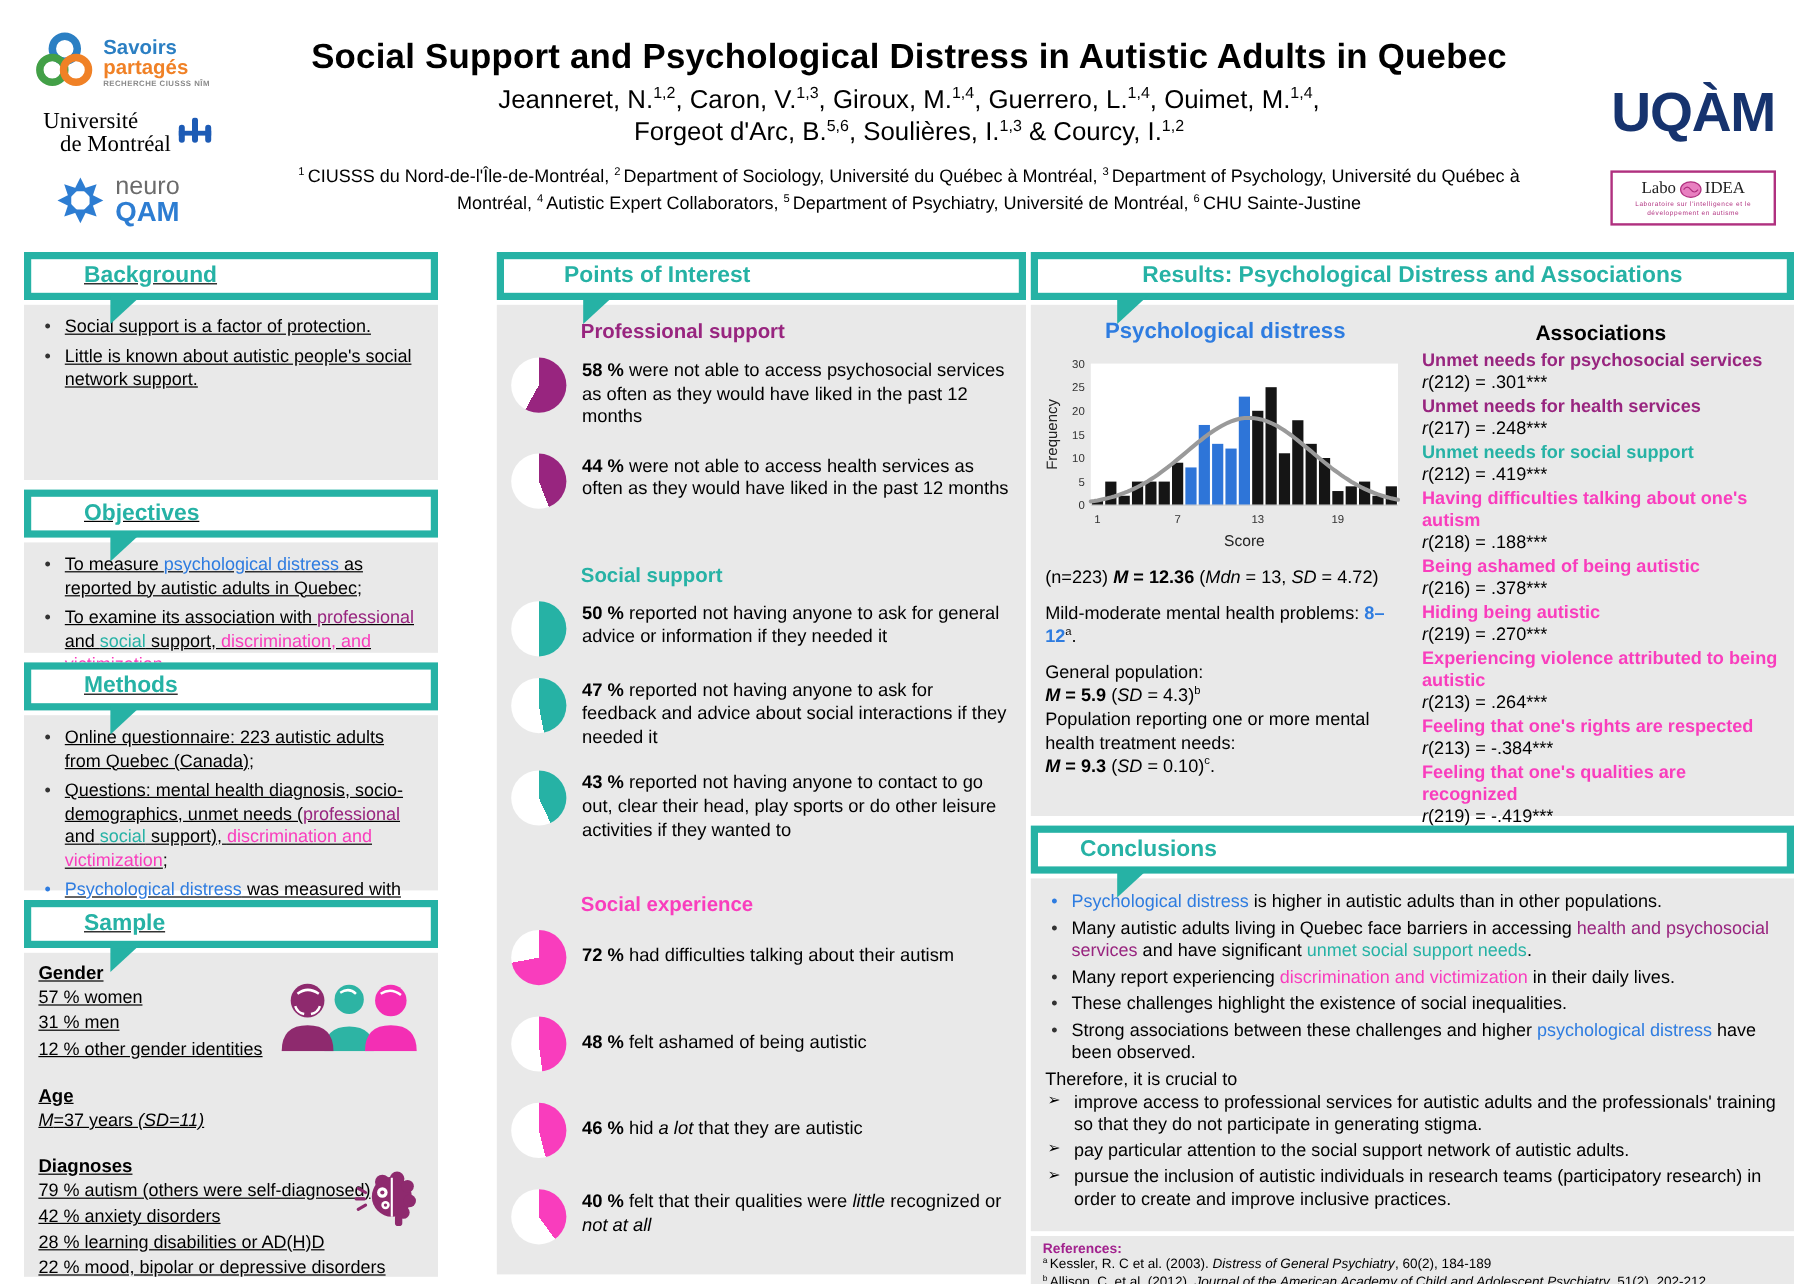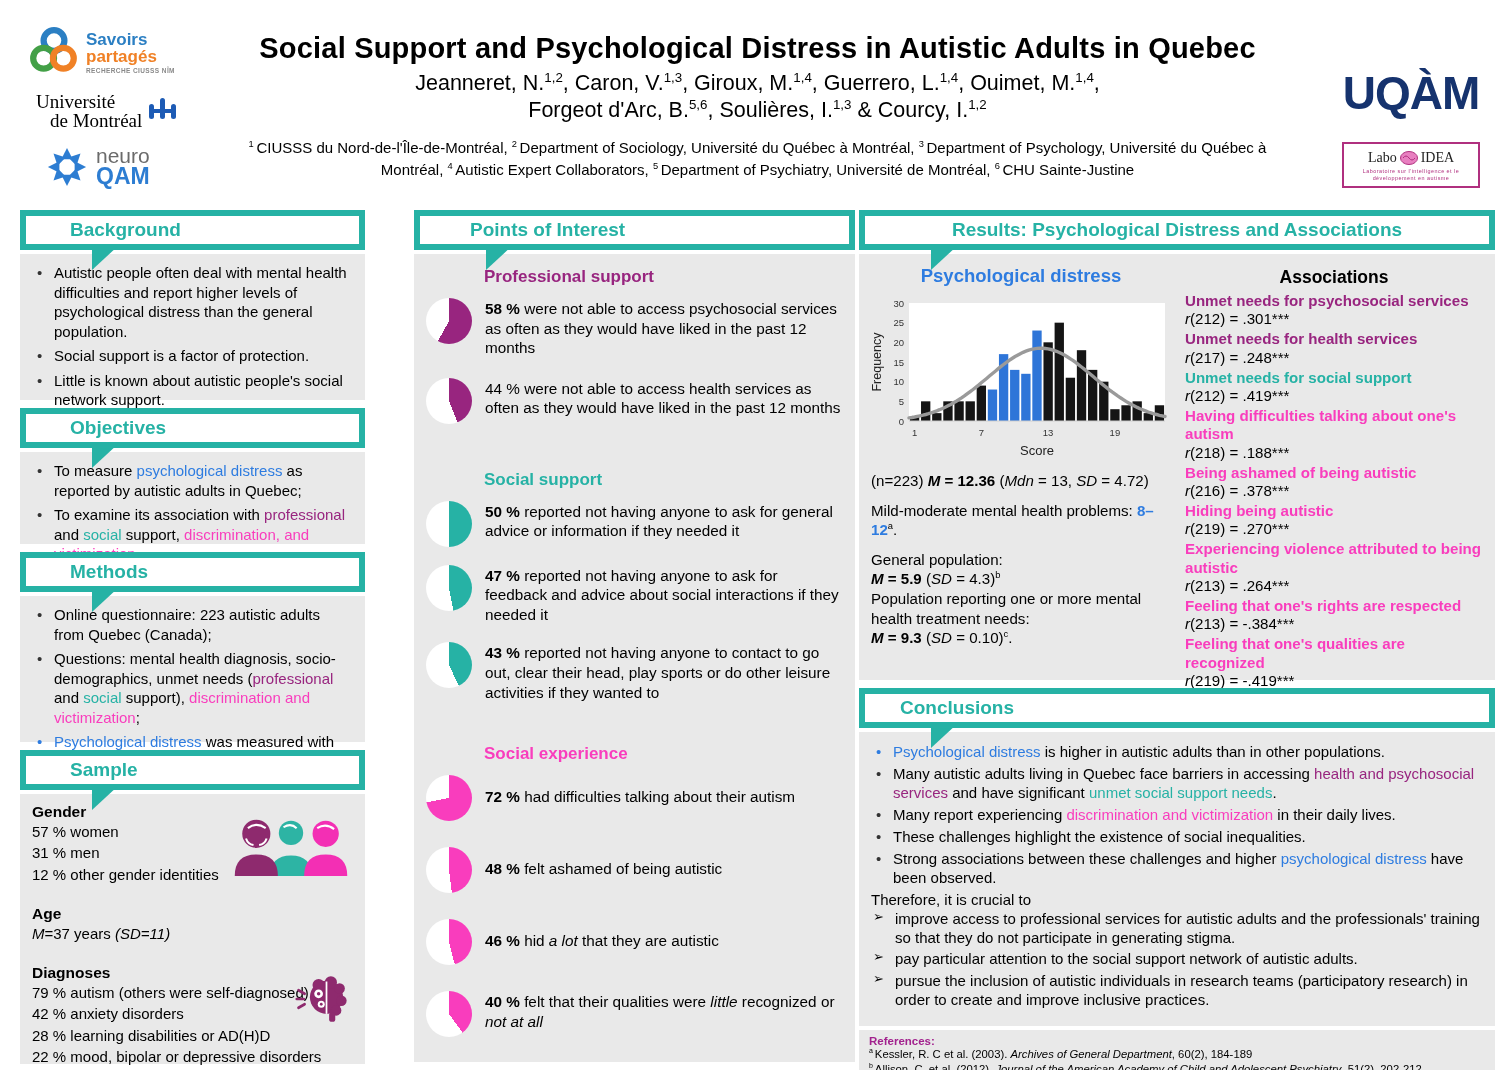--- a/index.html
+++ b/index.html
@@ -26,21 +26,21 @@
   .header-center h1{font-size:29px;font-weight:bold;letter-spacing:.2px;}
   .authors{font-size:21.5px;margin-top:6px;}
   .affil{font-size:15px;margin:14px auto 0;width:1060px;line-height:1.45;}
   .logo-right{position:absolute;right:20px;top:66px;width:160px;text-align:center;}
   .uqam{color:var(--navy);font-size:46px;font-weight:bold;letter-spacing:-1px;}
   .laboidea{margin:22px auto 0;width:138px;border:2px solid #b0307f;background:#fff;padding:6px 3px 5px;}
   .li-row{display:flex;align-items:center;justify-content:center;gap:2px;
           font-family:"Liberation Serif", serif;font-size:14px;color:#222;}
   .li-sub{color:#b0307f;font-size:5.4px;letter-spacing:.5px;margin-top:1.5px;}
   
-  .col-left{position:absolute;left:20px;top:210px;width:345px;}
+  .col-left{position:absolute;left:20px;top:210px;width:345px;text-decoration:underline;}
   .col-mid{position:absolute;left:414px;top:210px;width:441px;}
   .col-right{position:absolute;left:859px;top:210px;width:636px;}
   
   .sec-head{position:relative;z-index:3;background:#fff;border:6px solid var(--teal);
             height:40px;display:flex;align-items:center;padding-left:44px;}
   .sec-head .lbl{color:var(--teal);font-weight:bold;font-size:19px;}
   .sec-head::after{content:"";position:absolute;left:66px;bottom:-26px;width:0;height:0;
                    border-top:24px solid var(--teal);border-right:26px solid transparent;}
   .sec-head.center{justify-content:center;padding-left:0;}
   .panel{position:relative;z-index:1;background:var(--panel);margin-top:4px;padding:9px 12px;}
@@ -162,21 +162,20 @@
     <div class="li-sub">développement en autisme</div>
   </div>
 </div>
 
 <div class="col-left">
   <div class="sec">
     <div class="sec-head">
       <span class="lbl">Background</span>
     </div>
     <div class="panel p-bg">
-      <div class="bullet"><span>Autistic people often deal with mental health difficulties and report higher levels of psychological distress than the general population.</span></div>
       <div class="bullet"><span>Social support is a factor of protection.</span></div>
       <div class="bullet"><span>Little is known about autistic people's social network support.</span></div>
     </div>
   </div>
 
   <div class="sec">
     <div class="sec-head">
       <span class="lbl">Objectives</span>
     </div>
     <div class="panel p-obj">
@@ -265,21 +264,21 @@
   </div>
   <div class="panel p-mid">
 
     <div class="pt-heading c-purple">Professional support</div>
     <div class="pt-item">
       <span class="pie" style="background: conic-gradient(rgb(152, 37, 127) 0deg, rgb(152, 37, 127) 58%, rgb(255, 255, 255) 58%, rgb(255, 255, 255) 100%);"></span>
       <div class="pt-text"><span style="font-weight: bold;">58 % </span><span>were not able to access psychosocial services as often as they would have liked in the past 12 months</span></div>
     </div>
     <div class="pt-item" style="margin-top:20px">
       <span class="pie" style="background: conic-gradient(rgb(152, 37, 127) 0deg, rgb(152, 37, 127) 44%, rgb(255, 255, 255) 44%, rgb(255, 255, 255) 100%);"></span>
-      <div class="pt-text"><span style="font-weight: normal; margin-top: 40px;">44 % </span><span>were not able to access health services as often as they would have liked in the past 12 months</span></div>
+      <div class="pt-text"><span style="font-weight: bold; margin-top: 40px;">44 % </span><span>were not able to access health services as often as they would have liked in the past 12 months</span></div>
     </div>
 
     <div class="pt-heading c-teal gap" style="margin-top:46px">Social support</div>
     <div class="pt-item">
       <span class="pie" style="background: conic-gradient(rgb(38, 178, 165) 0deg, rgb(38, 178, 165) 50%, rgb(255, 255, 255) 50%, rgb(255, 255, 255) 100%);"></span>
       <div class="pt-text"><span style="font-weight: bold;">50 % </span><span>reported not having anyone to ask for general advice or information if they needed it</span></div>
     </div>
     <div class="pt-item" style="margin-top:18px">
       <span class="pie" style="background: conic-gradient(rgb(38, 178, 165) 0deg, rgb(38, 178, 165) 47%, rgb(255, 255, 255) 47%, rgb(255, 255, 255) 100%);"></span>
       <div class="pt-text"><span style="font-weight: bold;">47 % </span><span>reported not having anyone to ask for feedback and advice about social interactions if they needed it</span></div>
@@ -400,21 +399,21 @@
     <div class="bullet"><span>These challenges highlight the existence of social inequalities.</span></div>
     <div class="bullet"><span>Strong associations between these challenges and higher </span><span style="color: rgb(46, 124, 224);">psychological distress</span><span> have been observed.</span></div>
     <div class="therefore">Therefore, it is crucial to</div>
     <div class="arrow"><span>improve access to professional services for autistic adults and the professionals' training so that they do not participate in generating stigma.</span></div>
     <div class="arrow"><span>pay particular attention to the social support network of autistic adults.</span></div>
     <div class="arrow"><span>pursue the inclusion of autistic individuals in research teams (participatory research) in order to create and improve inclusive practices.</span></div>
   </div>
 
   <div class="panel p-ref">
     <div class="ref-label">References:</div>
-    <div class="ref-line"><sup>a </sup><span>Kessler, R. C et al. (2003). </span><span style="font-style: italic;">Archives of General Department</span><span>, 60(2), 184-189</span></div>
+    <div class="ref-line"><sup>a </sup><span>Kessler, R. C et al. (2003). </span><span style="font-style: italic;">Distress of General Psychiatry</span><span>, 60(2), 184-189</span></div>
     <div class="ref-line"><sup>b </sup><span>Allison, C. et al. (2012). </span><span style="font-style: italic;">Journal of the American Academy of Child and Adolescent Psychiatry</span><span>, 51(2), 202-212</span></div>
     <div class="ref-line"><sup>C </sup><span>Prochaska, J. J. et al. (2012). </span><span style="font-style: italic; margin-left: 42px;">International Journal of Methods in Psychiatric Research</span><span>, </span><span style="font-style: italic;">21</span><span>(2), 88–97.</span></div>
   </div>
   <div class="contact">
     <span class="cl">Contact :</span>
     <span class="ce">jeanneret.nuria@courrier.uqam.ca</span>
   </div>
 </div>
 
 </body></html>

